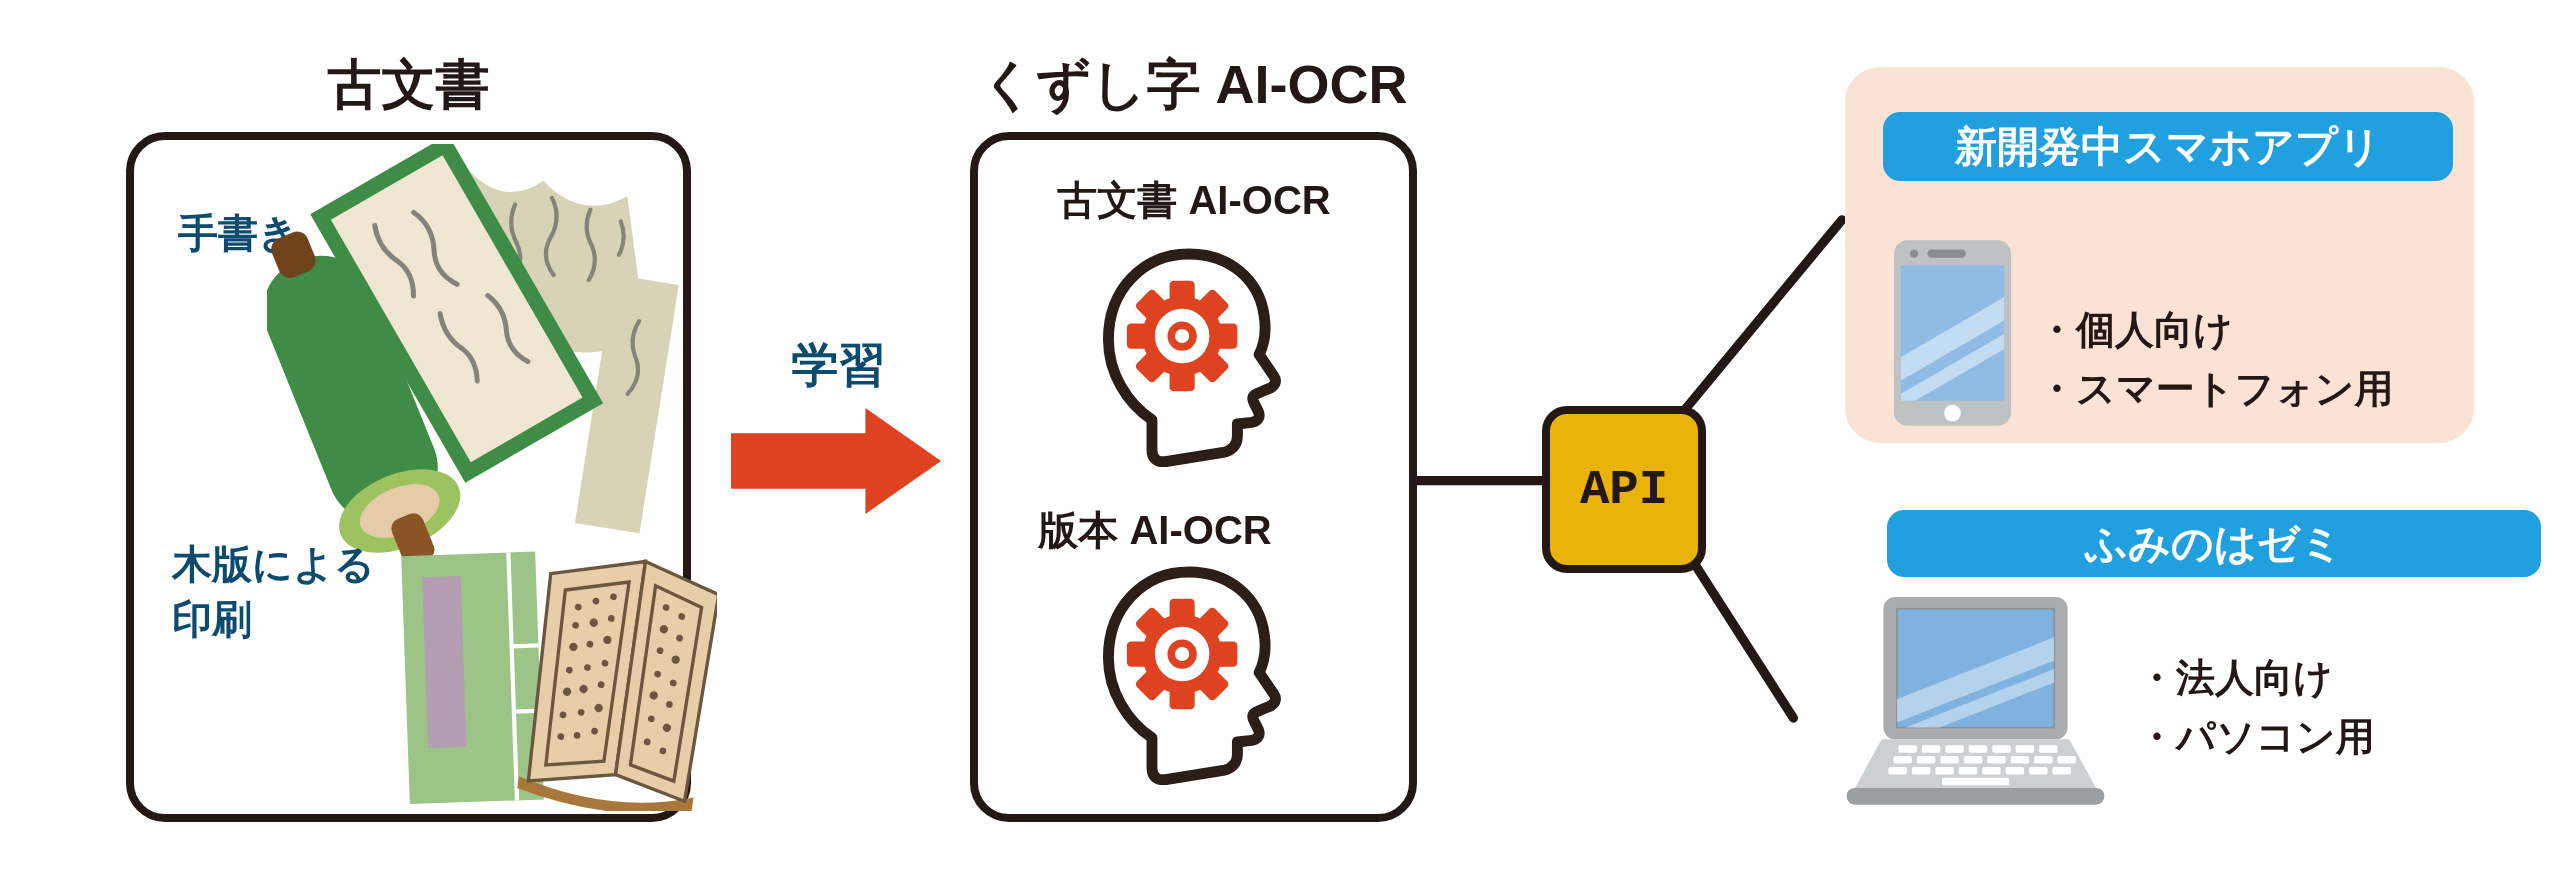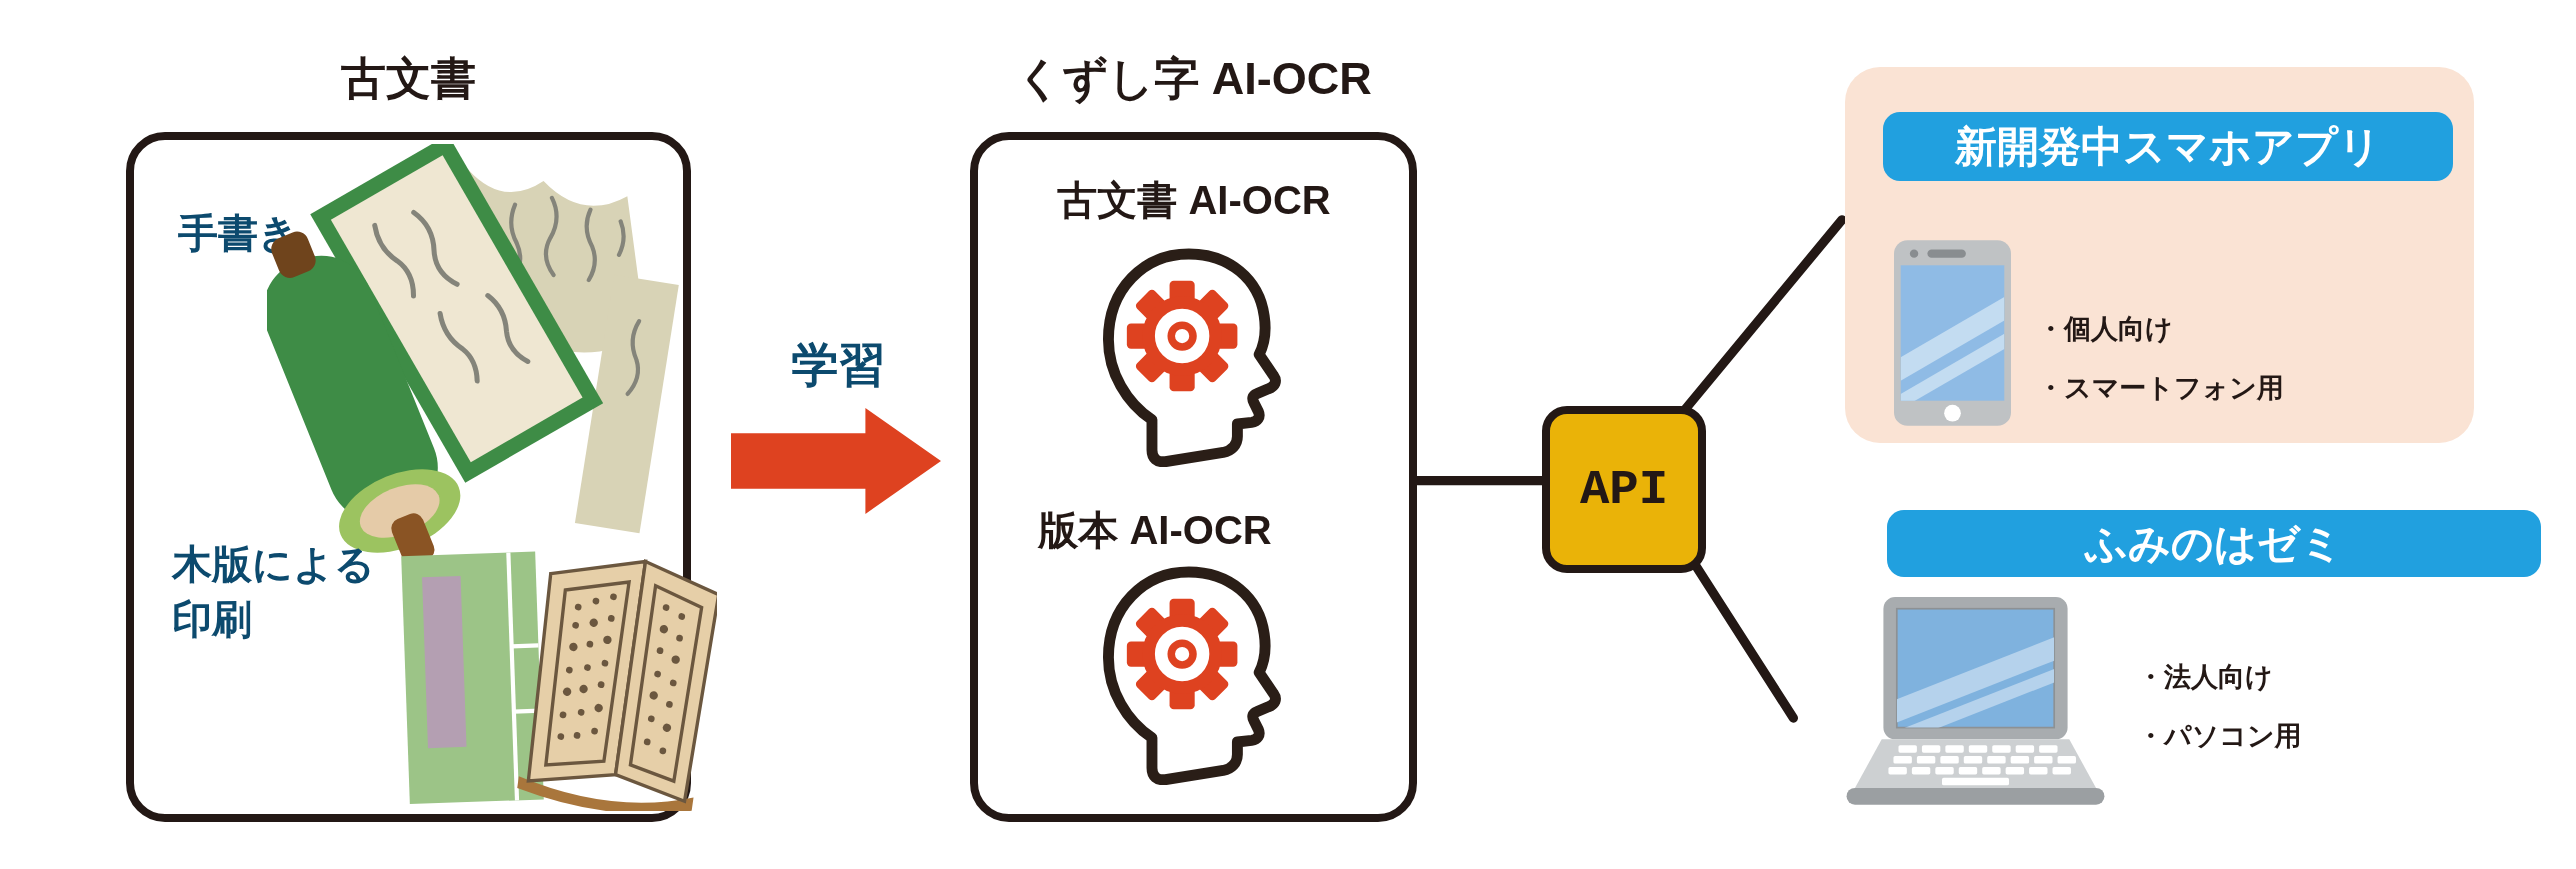--- a/index.html
+++ b/index.html
@@ -2,41 +2,41 @@
 <html style="font-size:13.4px"><head>
 <meta charset="utf-8">
 <style>
   html,body{margin:0;padding:0;background:#ffffff;}
   .canvas{
     position:relative;width:2576px;height:869px;background:#ffffff;overflow:hidden;
     font-family:"Liberation Sans","DejaVu Sans",sans-serif;color:#231815;
   }
   .abs{position:absolute;}
   .label{font-weight:700;color:#0c4a6e;white-space:nowrap;}
-  .box-title{font-size:45px;font-weight:700;text-align:center;}
+  .box-title{font-size:54px;font-weight:700;text-align:center;}
   .outline-box{
     position:absolute;border:8.4px solid #231815;border-radius:39px;background:#ffffff;
   }
   .engine-label{font-size:40px;font-weight:700;text-align:center;width:448px;}
   .api-box{
     position:absolute;left:1542px;top:406px;width:148px;height:151px;
     border:8.4px solid #231815;border-radius:25px;background:#eab308;
     display:flex;align-items:center;justify-content:center;
   }
   .api-text{font-family:"Liberation Mono","DejaVu Sans Mono",monospace;font-size:49px;font-weight:700;color:#231815;}
   .peach-panel{
     position:absolute;left:1845px;top:67px;width:629px;height:376px;
     background:#FAE3D4;border-radius:35px;
   }
   .blue-header{
     position:absolute;background:#21A0DF;border-radius:17px;
     display:flex;align-items:center;justify-content:center;
     color:#ffffff;font-size:42px;font-weight:700;white-space:nowrap;
   }
-  .bullets{position:absolute;font-size:27px;font-weight:700;line-height:59px;white-space:nowrap;}
+  .bullets{position:absolute;font-size:39px;font-weight:700;line-height:59px;white-space:nowrap;}
   svg{display:block;}
 </style>
 </head>
 <body>
 
 <div class="canvas">
 
   <svg class="abs" style="left:0;top:0;" width="2576" height="869" viewBox="0 0 3071 1036">
     <g stroke="#231815" stroke-width="11" stroke-linecap="round">
       <line x1="1690" y1="573" x2="1842" y2="573"></line>

